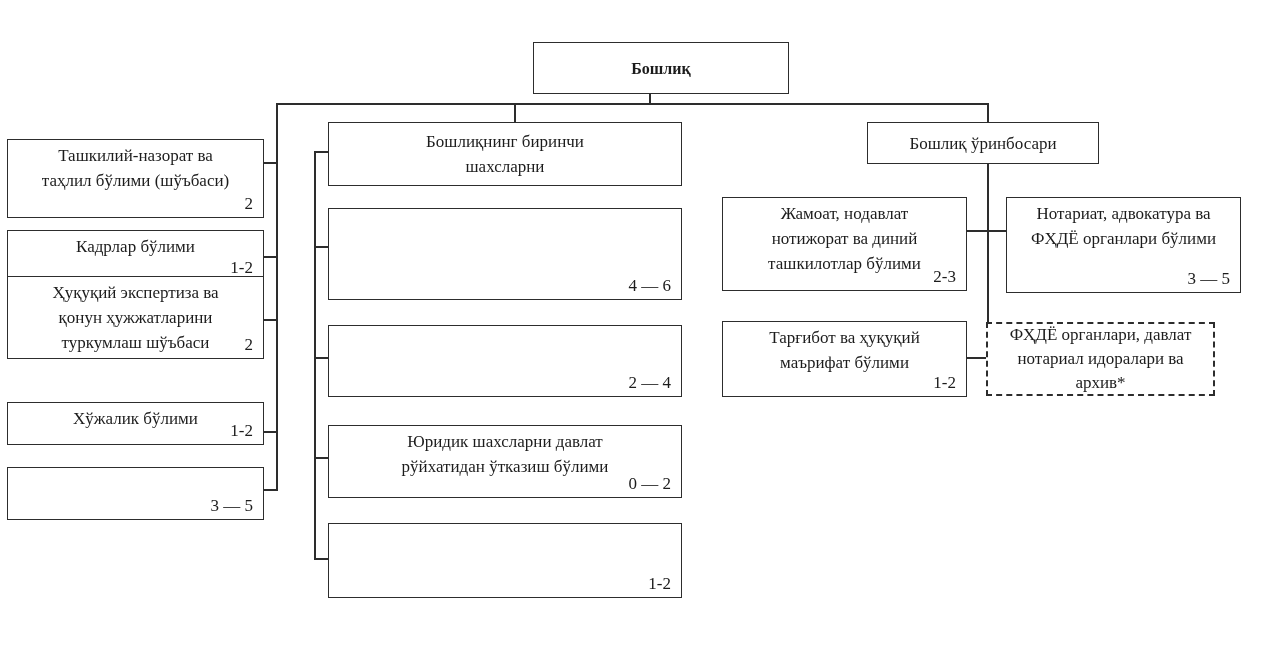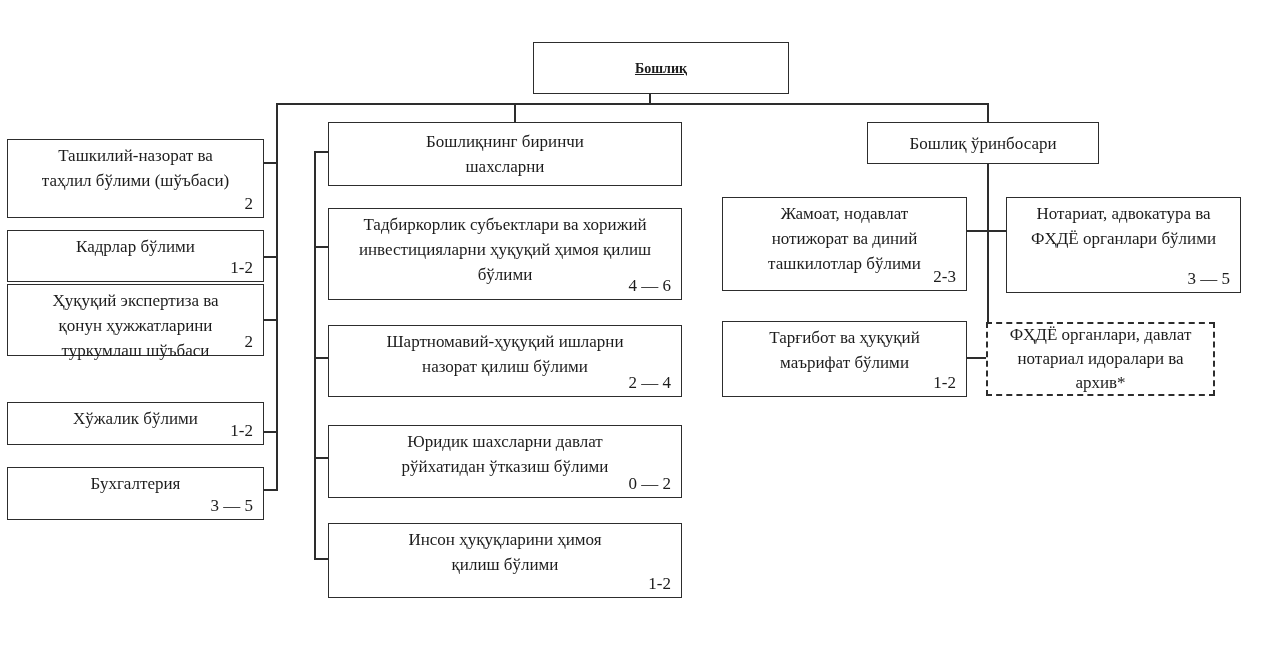--- a/index.html
+++ b/index.html
@@ -8,21 +8,21 @@
     font-family:"Liberation Serif","DejaVu Serif",serif;
     color:#1c1c1c; overflow:hidden;
   }
   .line { position:absolute; background:#2d2d2d; }
   .box {
     position:absolute; box-sizing:border-box;
     border:1.5px solid #2d2d2d; background:#ffffff;
     font-size:17px; line-height:25px; text-align:center;
   }
   .box.hdr { display:flex; align-items:center; justify-content:center; }
-  .box.bold { font-weight:bold; font-size:14px;text-decoration:underline; }
+  .box.bold { font-weight:bold; font-size:16px; }
   .box-label { display:block; margin:3px auto 0; }
   .hdr .box-label { margin:0 auto; }
   .count { position:absolute; right:10px; bottom:1px; line-height:24px; }
   .dashed { border:2px dashed #2d2d2d; line-height:24px; }
   
   .w205 { max-width:205px; } .w240 { max-width:240px; } .w260 { max-width:260px; }
   .w310 { max-width:310px; } .w200 { max-width:200px; } .w195 { max-width:195px; }
   .w210 { max-width:210px; }
 </style>
 </head>
@@ -58,50 +58,46 @@
   </div>
 
   <div class="box" style="left:7px;top:139px;width:257px;height:79px;">
     <span class="box-label w205">Ташкилий-назорат ва таҳлил бўлими (шўъбаси)</span>
     <span class="count">2</span>
   </div>
   <div class="box" style="left:7px;top:230px;width:257px;height:52px;">
     <span class="box-label">Кадрлар бўлими</span>
     <span class="count">1-2</span>
   </div>
-  <div class="box" style="left:7px;top:284px;width:257px;height:72px;">
+  <div class="box" style="left:7px;top:276px;width:257px;height:83px;">
     <span class="box-label w205">Ҳуқуқий экспертиза ва қонун ҳужжатларини туркумлаш шўъбаси</span>
     <span class="count">2</span>
   </div>
   <div class="box" style="left:7px;top:402px;width:257px;height:43px;">
     <span class="box-label">Хўжалик бўлими</span>
     <span class="count">1-2</span>
   </div>
   <div class="box" style="left:7px;top:467px;width:257px;height:53px;">
-    <span class="box-label">Бухгалтерия</span>
     <span class="count">3 — 5</span>
   </div>
 
   <div class="box hdr" style="left:328px;top:122px;width:354px;height:64px;">
     <span class="box-label w240">Бошлиқнинг биринчи шахсларни</span>
   </div>
   <div class="box" style="left:328px;top:208px;width:354px;height:92px;">
-    <span class="box-label w310">Тадбиркорлик субъектлари ва хорижий инвестицияларни ҳуқуқий ҳимоя қилиш бўлими</span>
     <span class="count">4 — 6</span>
   </div>
   <div class="box" style="left:328px;top:325px;width:354px;height:72px;">
-    <span class="box-label w260">Шартномавий-ҳуқуқий ишларни назорат қилиш бўлими</span>
     <span class="count">2 — 4</span>
   </div>
   <div class="box" style="left:328px;top:425px;width:354px;height:73px;">
     <span class="box-label w240">Юридик шахсларни давлат рўйхатидан ўтказиш бўлими</span>
     <span class="count">0 — 2</span>
   </div>
   <div class="box" style="left:328px;top:523px;width:354px;height:75px;">
-    <span class="box-label w240">Инсон ҳуқуқларини ҳимоя қилиш бўлими</span>
     <span class="count">1-2</span>
   </div>
 
   <div class="box hdr" style="left:867px;top:122px;width:232px;height:42px;">
     <span class="box-label">Бошлиқ ўринбосари</span>
   </div>
   <div class="box" style="left:722px;top:197px;width:245px;height:94px;">
     <span class="box-label w200">Жамоат, нодавлат нотижорат ва диний ташкилотлар бўлими</span>
     <span class="count">2-3</span>
   </div>

